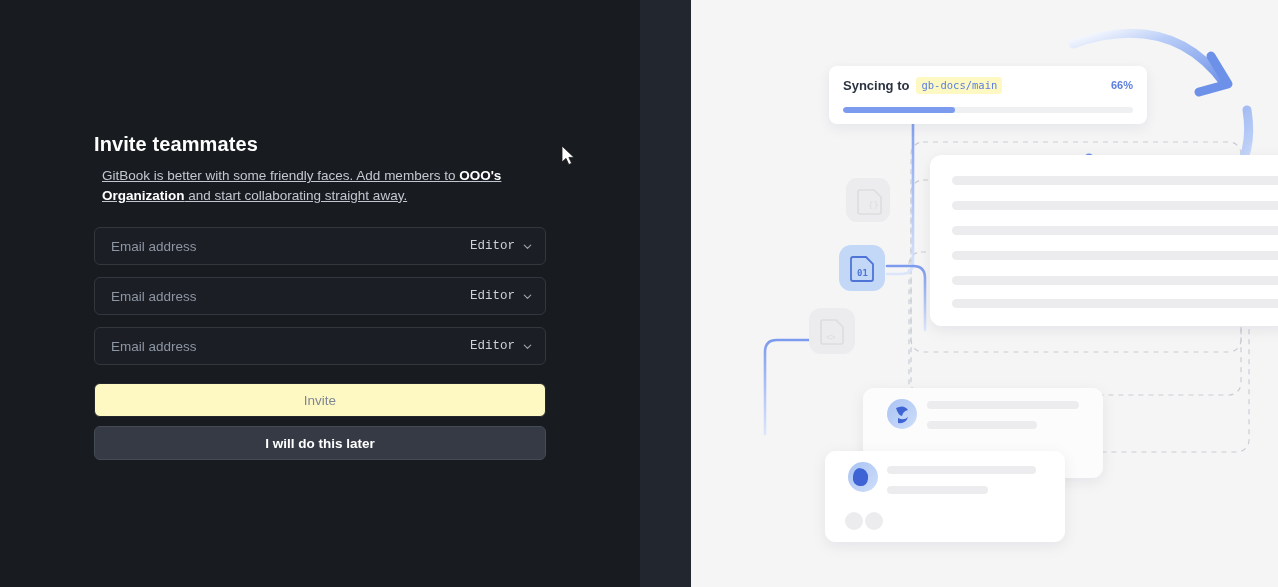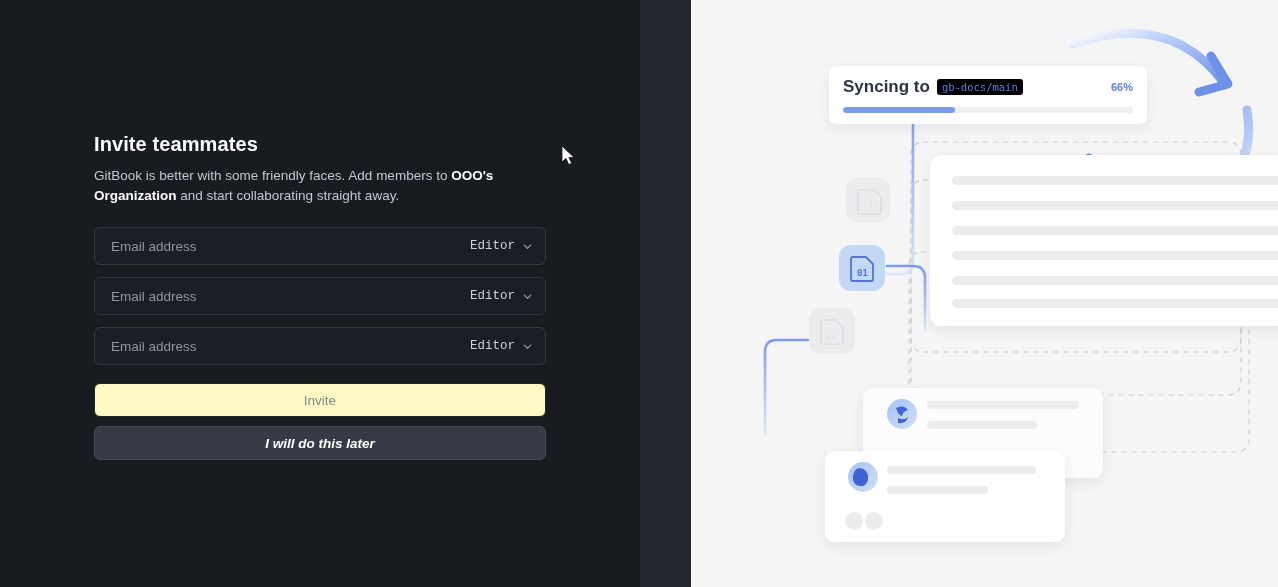--- a/index.html
+++ b/index.html
@@ -53,22 +53,23 @@
     font-weight: bold;
     color: #ffffff;
     letter-spacing: 0.1px;
     margin: 0 0 10px 0;
     line-height: 24px;
   }
   .subhead {
     font-size: 13.5px;
     color: #c3c8d0;
     line-height: 19.5px;
-    margin: 0 0 22px 0;
+    margin: 0 0 22px 8px;
     max-width: 404px;
+    text-decoration: underline;
   }
   .subhead b {
     color: #ffffff;
     font-weight: bold;
   }
 
   
   .email-row {
     position: relative;
     box-sizing: border-box;
@@ -135,21 +136,20 @@
     color: #7f8793;
     margin-top: 18px;
     margin-bottom: 9px;
     border-color: #23262d;
   }
   .btn-later {
     background: #353a45;
     color: #ffffff;
     font-weight: bold;
     border-color: #454b57;
-    font-style: italic;
   }
 
   
   .illus {
     position: absolute;
     left: 691px; top: 0;
     width: 587px; height: 587px;
     overflow: hidden;
   }
   .illus svg { display: block; }
@@ -172,29 +172,29 @@
     display: flex;
     align-items: center;
     justify-content: space-between;
   }
   .sync-left {
     display: flex;
     align-items: center;
     gap: 7px;
   }
   .sync-text {
-    font-size: 17px;
+    font-size: 13px;
     color: #2c3340;
     font-weight: bold;
   }
   .sync-code {
     font-family: "DejaVu Sans Mono", monospace;
     font-size: 10.5px;
     color: #5b7fe0;
-    background: #000000;
+    background: #fef9c3;
     border-radius: 3px;
     padding: 2px 5px;
     line-height: 1.2;
   }
   .sync-pct {
     font-size: 11px;
     color: #5b7fe0;
     font-weight: bold;
   }
   .sync-track {

